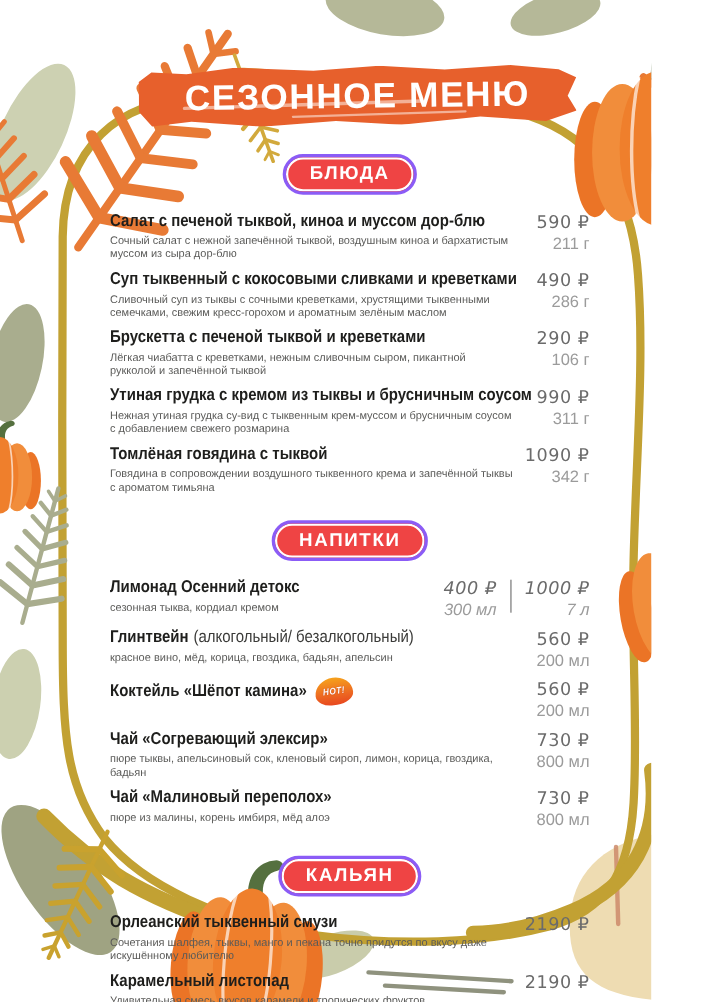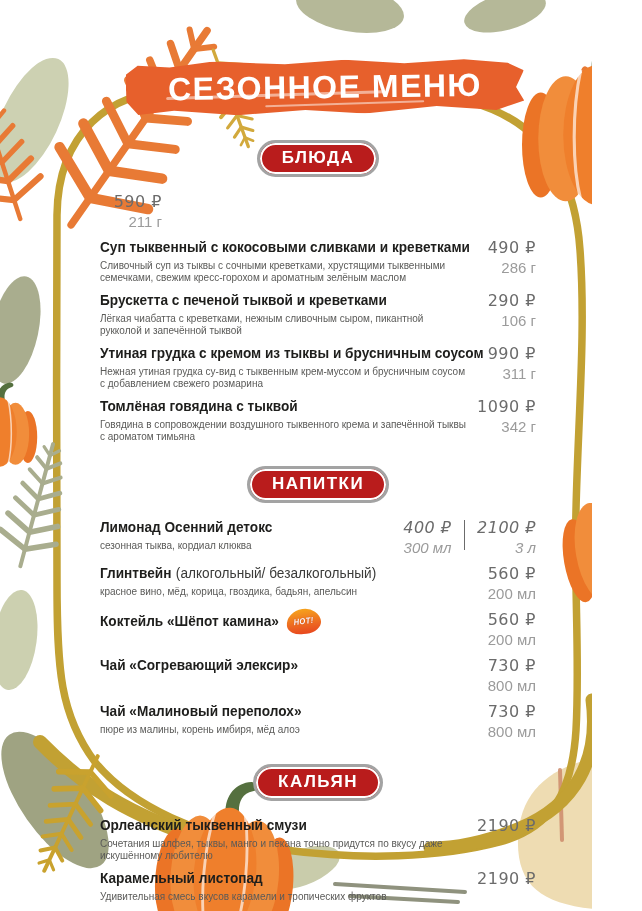--- a/index.html
+++ b/index.html
@@ -17,21 +17,21 @@
     transform:rotate(-0.8deg);
     clip-path:polygon(0% 22%,3% 6%,11% 10%,22% 0%,40% 7%,55% 0%,70% 8%,85% 2%,96% 10%,100% 24%,98% 55%,100% 80%,93% 97%,78% 88%,60% 100%,45% 92%,28% 100%,12% 90%,3% 97%,0% 72%);
   }
   .title-banner .streak{position:absolute; background:rgba(255,255,255,0.5); height:3px; border-radius:2px;}
   .title-banner .streak.s1{left:10%; top:62%; width:55%; transform:rotate(-1deg);}
   .title-banner .streak.s2{left:35%; top:80%; width:40%; transform:rotate(-1deg); height:2px;}
   .page-title{color:#fff; font-size:32px; font-weight:800; letter-spacing:1.5px; white-space:nowrap;}
 
   
   .badge{
-    background:#b91c1c; border:3px solid #a3a3a3; box-shadow:inset 0 0 0 2px #ffffff;
+    background:#ef4444; border:3px solid #8b5cf6; box-shadow:inset 0 0 0 2px #ffffff;
     border-radius:22px; color:#ffffff; font-weight:800; font-size:17px; letter-spacing:1.5px;
     padding:5px 22px 6px; width:max-content; margin:24px auto 14px;
   }
   .badge.first{margin-top:26px;}
 
   
   .item{display:flex; justify-content:space-between; margin-bottom:7px;}
   .item-main{flex:1; padding-right:8px; min-width:0;}
   .item-name{
     font-size:15.5px; font-weight:800; color:#1e1e1c; line-height:20px;
@@ -129,20 +129,24 @@
 
     <div class="title-banner">
       <div class="streak s1"></div>
       <div class="streak s2"></div>
       <span class="page-title">СЕЗОННОЕ МЕНЮ</span>
     </div>
 
     <div class="badge first">БЛЮДА</div>
 
     <div class="item">
+      <div class="item-main">
+        <div class="item-name"><span>Салат с печеной тыквой, киноа и муссом дор-блю</span></div>
+        <div class="item-desc">Сочный салат с нежной запечённой тыквой, воздушным киноа и бархатистым муссом из сыра дор-блю</div>
+      </div>
       <div class="price-block">
         <div class="price">590 ₽</div>
         <div class="unit">211 г</div>
       </div>
     </div>
 
     <div class="item">
       <div class="item-main">
         <div class="item-name"><span>Суп тыквенный с кокосовыми сливками и креветками</span></div>
         <div class="item-desc">Сливочный суп из тыквы с сочными креветками, хрустящими тыквенными семечками, свежим кресс-горохом и ароматным зелёным маслом</div>
@@ -184,32 +188,32 @@
         <div class="price">1090 ₽</div>
         <div class="unit">342 г</div>
       </div>
     </div>
 
     <div class="badge">НАПИТКИ</div>
 
     <div class="item">
       <div class="item-main">
         <div class="item-name"><span>Лимонад Осенний детокс</span></div>
-        <div class="item-desc">сезонная тыква, кордиал клюква</div>
+        <div class="item-desc">сезонная тыква, кордиал кремом</div>
       </div>
       <div class="price-block">
         <div class="price-duo">
           <div class="col">
             <div class="price">400 ₽</div>
             <div class="unit">300 мл</div>
           </div>
           <div class="duo-divider"></div>
           <div class="col">
-            <div class="price">2100 ₽</div>
-            <div class="unit">3 л</div>
+            <div class="price">1000 ₽</div>
+            <div class="unit">7 л</div>
           </div>
         </div>
       </div>
     </div>
 
     <div class="item">
       <div class="item-main">
         <div class="item-name"><span>Глинтвейн</span><span class="name-note">(алкогольный/ безалкогольный)</span></div>
         <div class="item-desc">красное вино, мёд, корица, гвоздика, бадьян, апельсин</div>
       </div>
@@ -225,20 +229,21 @@
       </div>
       <div class="price-block">
         <div class="price">560 ₽</div>
         <div class="unit">200 мл</div>
       </div>
     </div>
 
     <div class="item">
       <div class="item-main">
         <div class="item-name"><span>Чай «Согревающий элексир»</span></div>
+        <div class="item-desc">пюре тыквы, апельсиновый сок, кленовый сироп, лимон, корица, гвоздика, бадьян</div>
       </div>
       <div class="price-block">
         <div class="price">730 ₽</div>
         <div class="unit">800 мл</div>
       </div>
     </div>
 
     <div class="item">
       <div class="item-main">
         <div class="item-name"><span>Чай «Малиновый переполох»</span></div>

